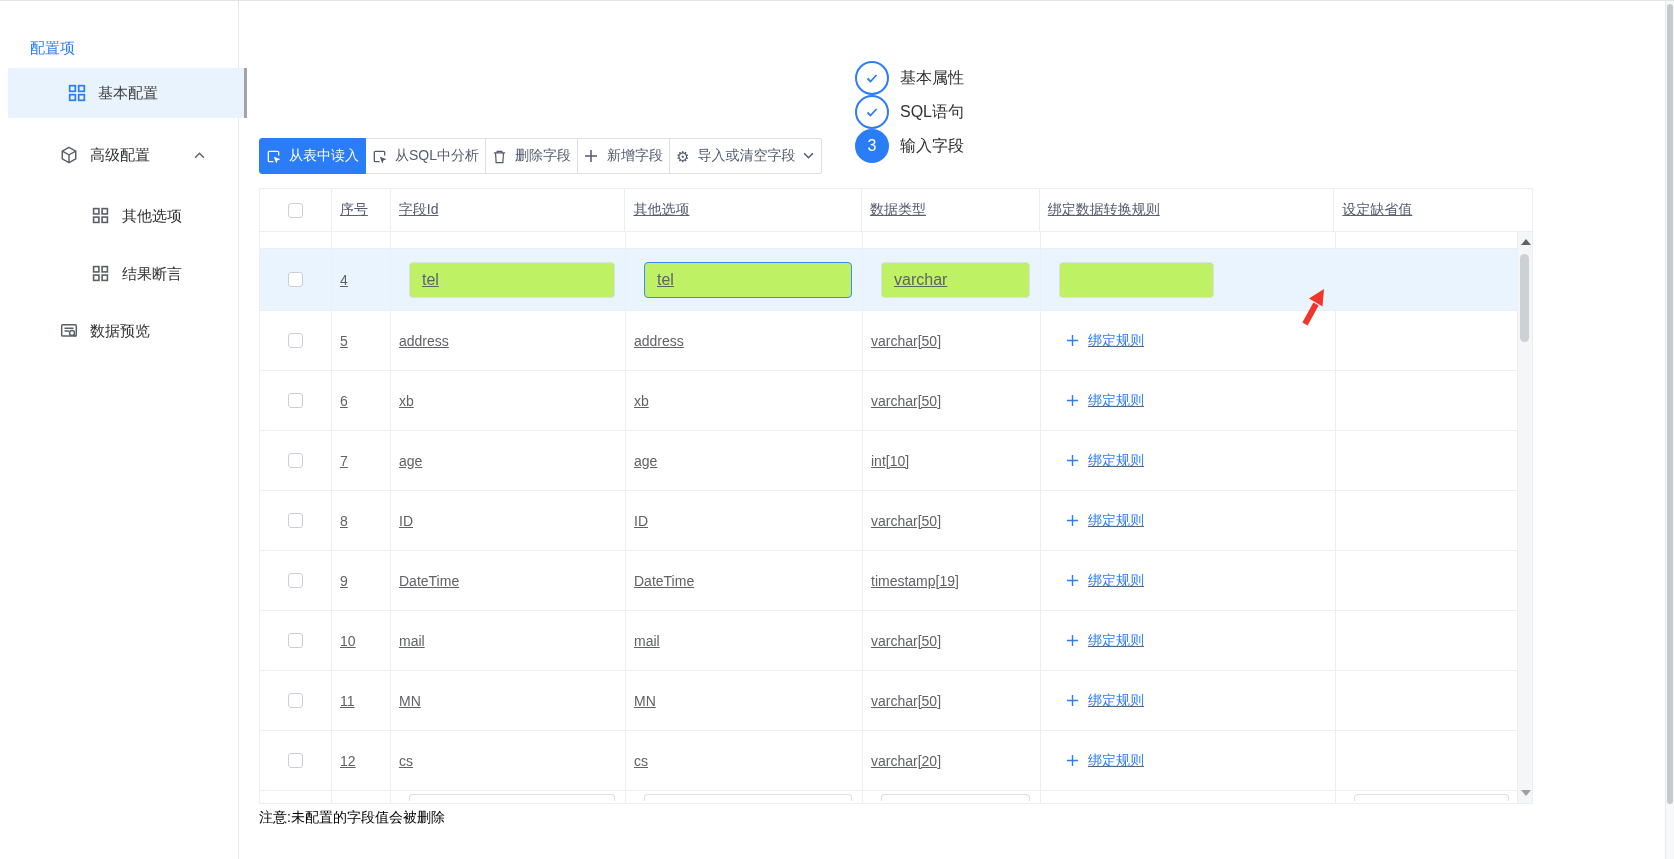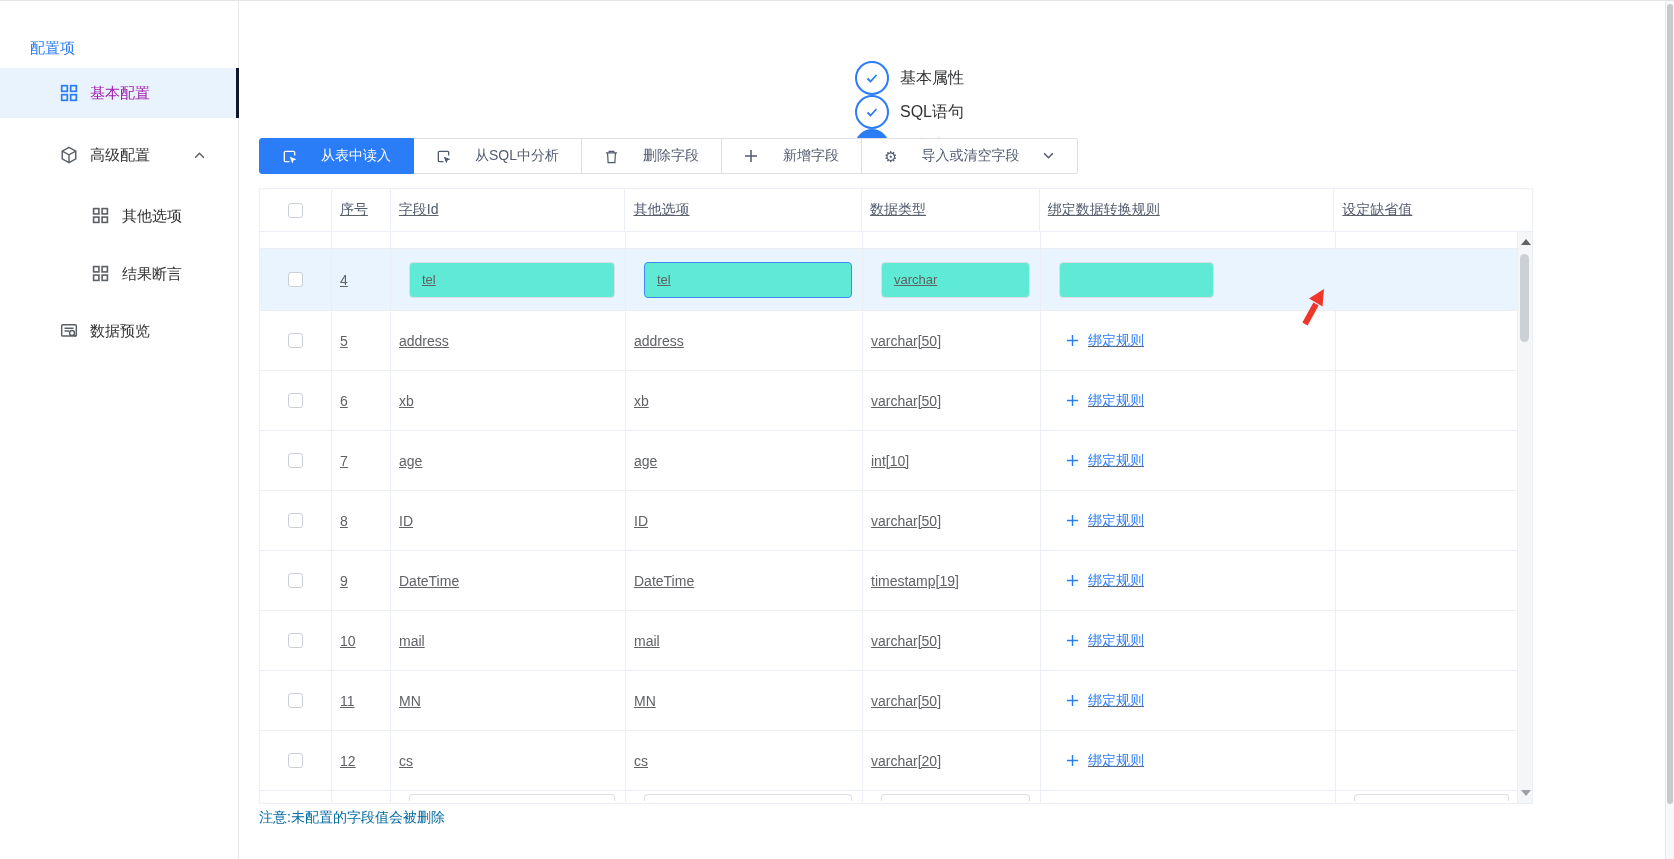--- a/index.html
+++ b/index.html
@@ -8,38 +8,38 @@
   .app { position:relative; width:1674px; height:859px; background:#fff; border-top:1px solid #e4e4e4; }
 
   
   .sidebar { position:absolute; left:0; top:0; width:239px; height:859px; border-right:1px solid #e8e8e8; background:#fff; }
   .sb-title { position:absolute; left:30px; top:38px; font-size:15px; color:#2b7cf7; display:flex; align-items:center; gap:6px;flex-direction:column; }
   .sb-title .tgt { font-size:15px; }
   .sb-item { position:absolute; left:0; width:239px; height:50px; display:flex; align-items:center; font-size:15px; color:#303133; cursor:pointer; }
   .sb-item .ic { display:inline-flex; width:18px; height:18px; margin-right:12px; color:#5a6066; }
   .sb-item.lvl1 { padding-left:60px; }
   .sb-item.lvl2 { padding-left:92px; }
-  .sb-item.active { background:#e8f3fe; color:#a21caf; border-right:3px solid #0f172a; }
+  .sb-item.active { background:#e8f3fe; color:#404040; border-right:3px solid #a3a3a3;margin-left:8px; }
   .sb-item.active .ic { color:#2b7cf7; }
   .sb-item .chev { position:absolute; right:34px; color:#606266; display:inline-flex; }
 
   
   .main { position:absolute; left:239px; top:0; width:1425px; height:859px; }
 
   
   .stepper { position:absolute; left:118px; top:60px; width:1105px; height:44px; display:flex; align-items:center;flex-direction:column; }
   .step { display:flex; align-items:center; cursor:pointer; }
   .step-circle { width:34px; height:34px; border-radius:50%; border:2px solid #2b7cf7; background:#fff; display:flex; align-items:center; justify-content:center; flex:none; }
   .step-circle.current { background:#2b7cf7; border-color:#2b7cf7; color:#fff; font-size:16px; }
   .step-label { margin-left:11px; font-size:16px; color:#303133; white-space:nowrap; }
   .step-line { flex:1; height:2px; background:#2b7cf7; margin:0 18px; }
 
   
   .toolbar { position:absolute; left:20px; top:137px; display:flex; }
-  .tbtn { height:36px; display:flex; align-items:center; gap:24px; padding:0 22px; background:#fff;
+  .tbtn { height:36px; display:flex; align-items:center; gap:8px; padding:0 6px; background:#fff;
     border:1px solid #dcdfe6; border-left:none; font-size:14px; color:#515a6e; cursor:pointer; white-space:nowrap; }
   .tbtn:first-child { border-left:1px solid #2b7cf7; border-radius:3px 0 0 3px; }
   .tbtn:last-child { border-radius:0 3px 3px 0; }
   .tbtn.primary { background:#2b7cf7; border-color:#2b7cf7; color:#fff; }
   .tbtn .bic { display:inline-flex; width:15px; height:15px; }
   .gear { font-size:15px; line-height:1; }
 
   
   .ftable { position:absolute; left:20px; top:187px; width:1274px; height:616px; border:1px solid #ebeef5; background:#fff;text-decoration:underline; }
   .thead { display:flex; height:43px; border-bottom:1px solid #ebeef5; align-items:center; color:#515a6e; }
@@ -53,38 +53,38 @@
   .c6 { width:183px; border-right:none; }
   .thead .cell { font-weight:500; }
   .thead .hsp { width:15px; border-right:none; height:100%; }
   .tbody { position:relative; height:571px; overflow:hidden; }
   .trow { display:flex; height:60px; border-bottom:1px solid #ebeef5; background:#fff; }
   .trow.sliver-top { height:17px; }
   .trow.active { height:62px; background:#e9f4fe; }
   .trow.sliver-bottom { height:12px; border-bottom:none; align-items:flex-end; }
   .checkbox { width:15px; height:15px; border:1px solid #ccd0d6; border-radius:3px; background:#fff; cursor:pointer; }
   .cinput { height:36px; width:calc(100% - 20px); margin:0 10px; border:1px solid #dcdfe6; border-radius:4px;
-    padding:0 12px; font-size:13px; color:#606266; background:#5eead4; outline:none; font-family:inherit; }
+    padding:0 12px; font-size:16px; color:#606266; background:#bef264; outline:none; font-family:inherit; }
   .cinput.focused { border-color:#3d8af8; }
   .bind-link { display:flex; align-items:center; gap:9px; color:#2b7cf7; cursor:pointer; padding-left:17px; }
   .rule-link { color:#2b7cf7; cursor:pointer; padding-left:17px; }
   .trash { display:inline-flex; width:16px; height:17px; color:#2b7cf7; margin-left:22px; cursor:pointer; }
   .ghost-input-top { height:7px; width:calc(100% - 20px); margin:0 10px; border:1px solid #dcdfe6; border-bottom:none; border-radius:4px 4px 0 0; background:#fff; }
 
   
   .tscroll { position:absolute; right:0; top:43px; bottom:0; width:15px; background:#f5f6f7; border-left:1px solid #ebeef5; }
   .tscroll .arr-up, .tscroll .arr-dn { position:absolute; left:3px; width:0; height:0; border-left:5px solid transparent; border-right:5px solid transparent; cursor:pointer; }
   .tscroll .arr-up { top:7px; border-bottom:6px solid #5f6368; }
   .tscroll .arr-dn { bottom:7px; border-top:6px solid #9aa0a6; }
   .tscroll .thumb { position:absolute; left:2px; top:22px; width:9px; height:88px; background:#cdd0d4; border-radius:5px; cursor:pointer; }
 
   
   .red-arrow { position:absolute; left:1058px; top:286px; width:32px; height:40px; z-index:9; pointer-events:none; }
 
-  .note { position:absolute; left:20px; top:808px; font-size:14px; color:#0369a1; }
+  .note { position:absolute; left:20px; top:808px; font-size:14px; color:#000000; }
 
   
   .pagebar { position:absolute; right:0; top:0; width:9px; height:859px; background:#f7f8fa; border-left:1px solid #e7e9ec; }
   .pagebar .pthumb { position:absolute; left:1px; top:3px; width:6px; height:800px; background:#c6c9cd; border-radius:3px; cursor:pointer; }
 </style>
 </head>
 <body>
 
 <div class="app">
 

